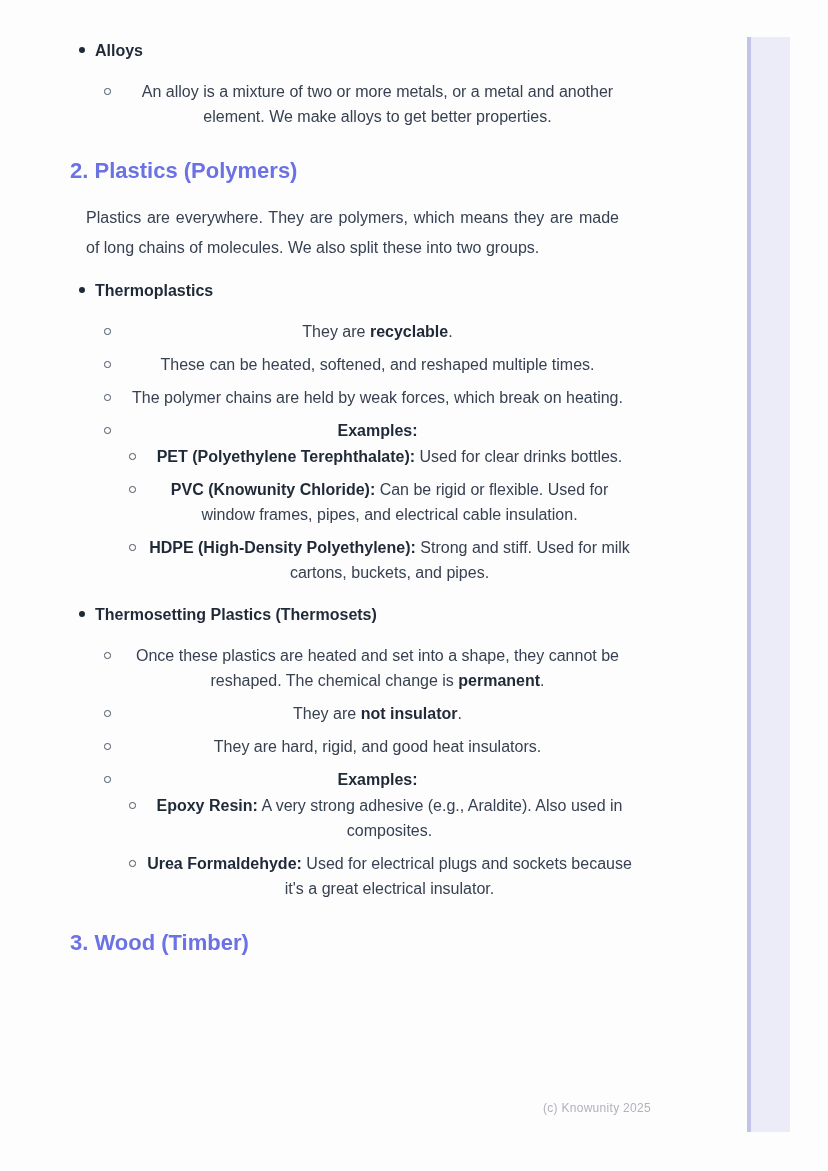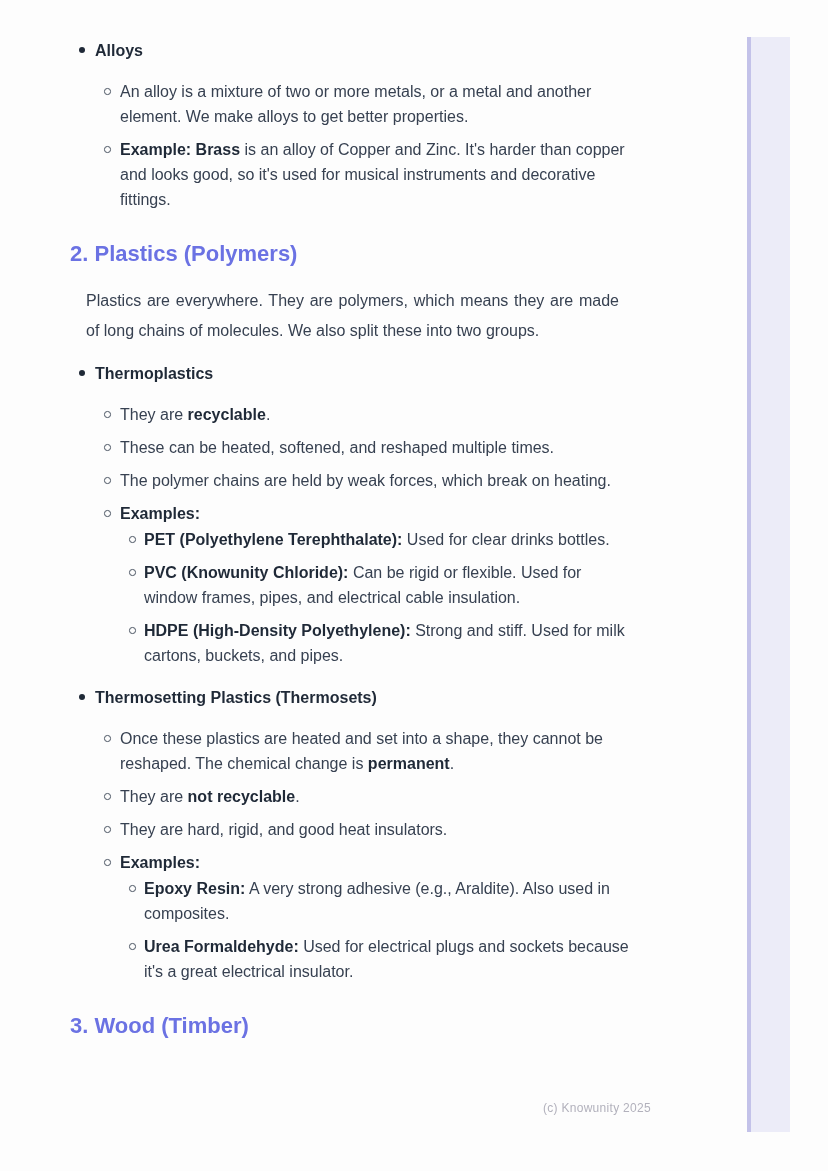--- a/index.html
+++ b/index.html
@@ -41,21 +41,21 @@
   ul { list-style: none; margin: 0; padding: 0; }
   li { position: relative; }
 
   .l1 > li { padding-left: 25px; margin-bottom: 17px; }
   .l1 > li > .marker-disc {
     position: absolute; left: 9px; top: 9px;
     width: 6px; height: 6px; border-radius: 50%;
     background: var(--bold, #1f2937);
   }
 
-  .l2 { margin-top: 16px; }
+  .l2 { margin-top: 16px; text-align: center; }
   .l2 > li { padding-left: 25px; margin-bottom: 8px; }
   .l3 { margin-top: 1px; }
   .l3 > li { padding-left: 24px; margin-bottom: 8px; }
   .marker-circle {
     position: absolute; left: 9px; top: 9px;
     width: 4.5px; height: 4.5px; border-radius: 50%;
     border: 1.5px solid #4b5563;
     background: transparent;
   }
 
@@ -76,24 +76,20 @@
   <div class="content">
 
     <ul class="l1">
       <li>
         <span class="marker-disc"></span>
         <span class="t">Alloys</span>
         <ul class="l2">
           <li>
             <span class="marker-circle"></span>
             <span>An alloy is a mixture of two or more metals, or a metal and another element. We make alloys to get better properties.</span><span class="b"></span><span></span>
-          </li>
-          <li>
-            <span class="marker-circle"></span>
-            <span></span><span class="b">Example: Brass</span><span> is an alloy of Copper and Zinc. It's harder than copper and looks good, so it's used for musical instruments and decorative fittings.</span>
           </li>
         </ul>
       </li>
     </ul>
 
     <h2 class="h">2. Plastics (Polymers)</h2>
 
     <p class="para">Plastics are everywhere. They are polymers, which means they are made of long chains of molecules. We also split these into two groups.</p>
 
     <ul class="l1">
@@ -138,21 +134,21 @@
       <li>
         <span class="marker-disc"></span>
         <span class="t">Thermosetting Plastics (Thermosets)</span>
         <ul class="l2">
           <li>
             <span class="marker-circle"></span>
             <span>Once these plastics are heated and set into a shape, they cannot be reshaped. The chemical change is </span><span class="b">permanent</span><span>.</span>
           </li>
           <li>
             <span class="marker-circle"></span>
-            <span>They are </span><span class="b">not recyclable</span><span>.</span>
+            <span>They are </span><span class="b">not insulator</span><span>.</span>
           </li>
           <li>
             <span class="marker-circle"></span>
             <span>They are hard, rigid, and good heat insulators.</span><span class="b"></span><span></span>
           </li>
           <li>
             <span class="marker-circle"></span>
             <span></span><span class="b">Examples:</span><span></span>
             <ul class="l3">
               <li>

